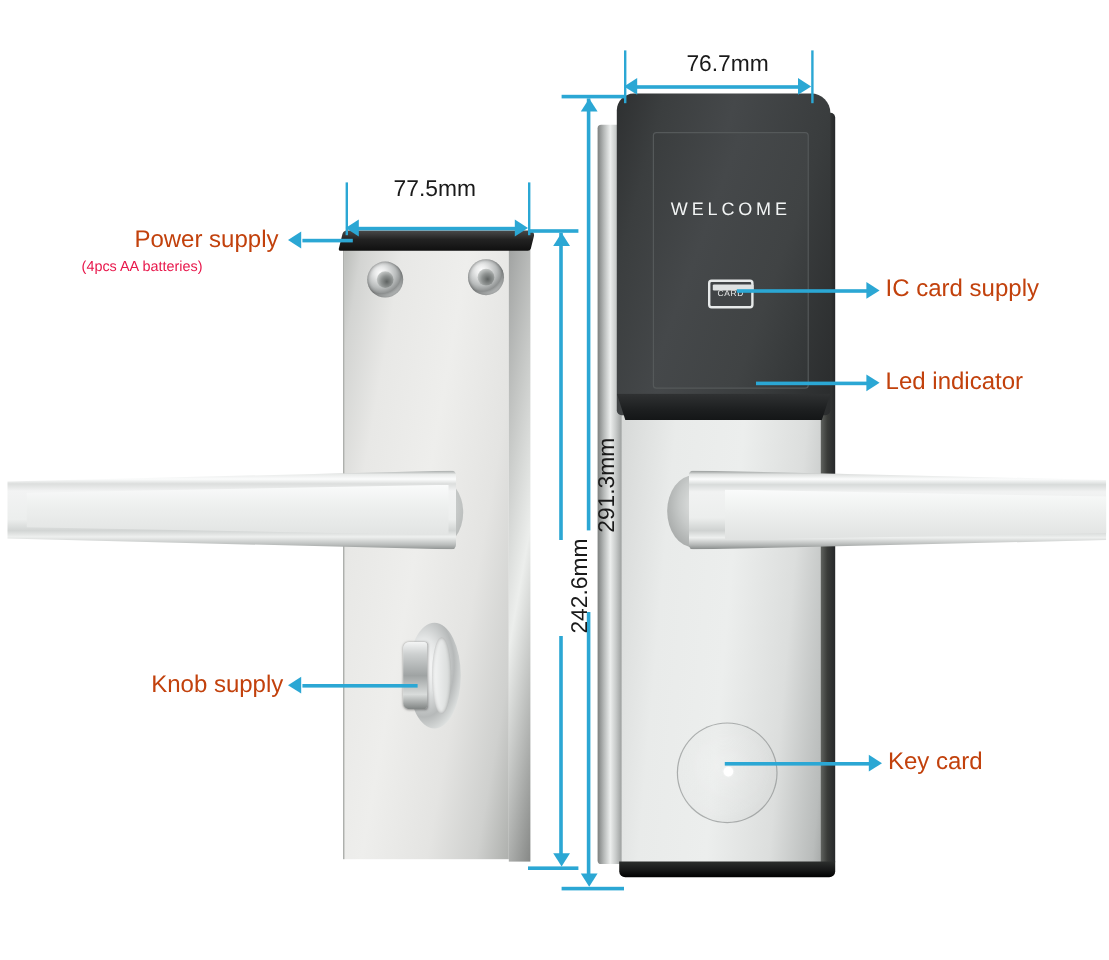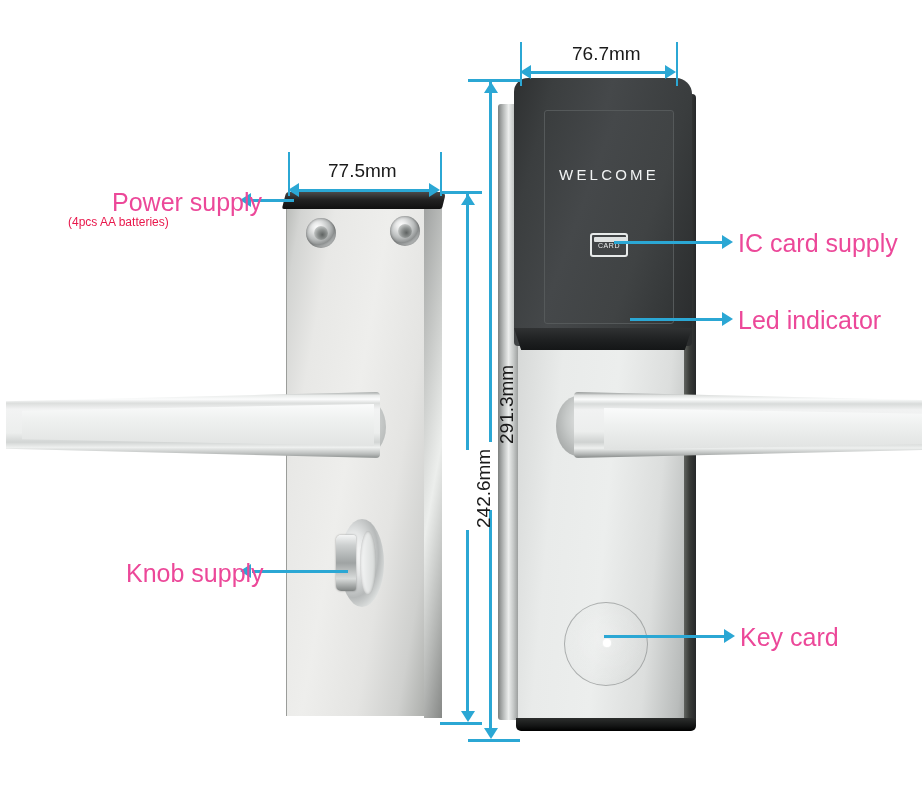--- a/index.html
+++ b/index.html
@@ -8,22 +8,22 @@
     width:924px; height:800px;
     position:relative;
     font-family:"Liberation Sans", sans-serif;
     overflow:hidden;
   }
   #stage { position:absolute; inset:0; }
 
   
   .ann {
     position:absolute;
-    color:#ec4899;
-    font-size:25px;
+    color:#c2410c;
+    font-size:20px;
     font-family:"Liberation Sans", sans-serif;
     white-space:nowrap;
     line-height:1;
   }
   .ann.red { color:#E8174B; font-size:12px; }
   .dim-label {
     position:absolute;
     color:#1a1a1a;
     font-size:19px;
     white-space:nowrap;
@@ -268,21 +268,21 @@
       <div class="inlay"></div>
     </div>
   </div>
 
   <div>
     <div class="tick" style="left:288px; top:152px; height:44px;"></div>
     <div class="tick" style="left:440px; top:152px; height:44px;"></div>
     <div class="hline" style="left:292px; top:189px; width:144px;"></div>
     <div class="arrow left" style="left:288px; top:183px;"></div>
     <div class="arrow right" style="left:429px; top:183px;"></div>
-    <div class="dim-label" style="left:328px; top:161px;">77.5mm</div>
+    <div class="dim-label" style="left:328px; top:148px;">77.5mm</div>
   </div>
 
   <div>
     <div class="tick" style="left:520px; top:42px; height:44px;"></div>
     <div class="tick" style="left:676px; top:42px; height:44px;"></div>
     <div class="hline" style="left:524px; top:71px; width:148px;"></div>
     <div class="arrow left" style="left:520px; top:65px;"></div>
     <div class="arrow right" style="left:665px; top:65px;"></div>
     <div class="dim-label" style="left:572px; top:44px;">76.7mm</div>
   </div>

